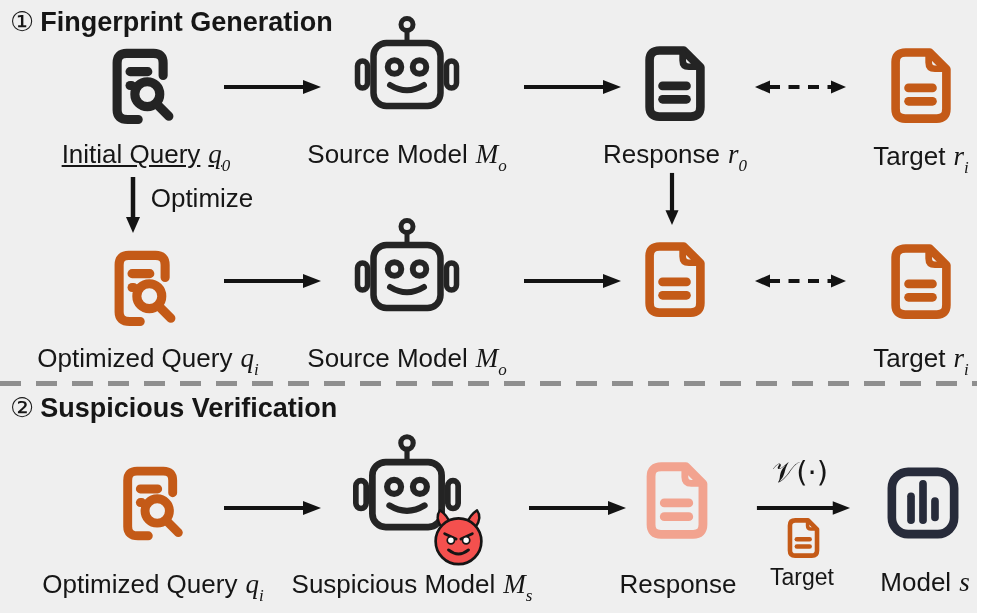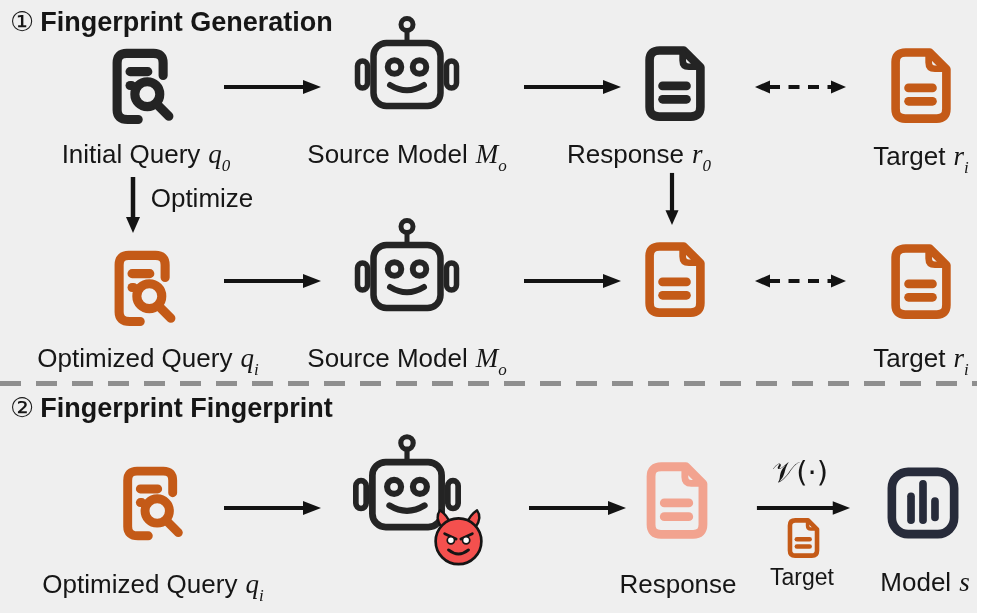--- a/index.html
+++ b/index.html
@@ -111,21 +111,21 @@
     </defs>
   </svg>
 
   <div class="heading" style="left:10px; top:6px;">
     <span class="num">①</span><span>Fingerprint Generation</span>
   </div>
 
   <svg class="icon ic-dark" style="left:97px; top:40px;" width="92" height="92">
       <use href="#sym-query-doc"></use>
     </svg>
-  <div class="lbl" style="left:146px; top:140px;">
+  <div class="lbl" style="left:146px; top:140px;text-decoration:underline;">
     <span>Initial Query</span><span class="mvar"><i>q</i><sub>0</sub></span>
   </div>
 
   <svg class="icon ic-arrow" style="left:222px; top:77px;" width="100" height="20">
       <use href="#sym-arrow-r"></use>
     </svg>
 
   <svg class="icon ic-dark" style="left:347px; top:16px;" width="120" height="112">
       <use href="#sym-robot"></use>
     </svg>
@@ -133,21 +133,21 @@
     <span>Source Model</span><span class="mvar"><i>M</i><sub>o</sub></span>
   </div>
 
   <svg class="icon ic-arrow" style="left:522px; top:77px;" width="100" height="20">
       <use href="#sym-arrow-r"></use>
     </svg>
 
   <svg class="icon ic-dark" style="left:629px; top:35px;" width="92" height="97">
       <use href="#sym-file-doc"></use>
     </svg>
-  <div class="lbl" style="left:639px; top:140px;">
+  <div class="lbl" style="left:675px; top:140px;">
     <span>Response</span><span class="mvar"><i>r</i><sub>0</sub></span>
   </div>
 
   <svg class="icon ic-arrow" style="left:753px; top:77px;" width="95" height="20">
       <use href="#sym-arrow-dash"></use>
     </svg>
 
   <svg class="icon ic-orange" style="left:875px; top:37px;" width="92" height="97">
       <use href="#sym-file-doc"></use>
     </svg>
@@ -198,40 +198,43 @@
   <svg class="icon ic-orange" style="left:875px; top:233px;" width="92" height="97">
       <use href="#sym-file-doc"></use>
     </svg>
   <div class="lbl" style="left:921px; top:344px;">
     <span>Target</span><span class="mvar"><i>r</i><sub>i</sub></span>
   </div>
 
   <div class="divider"></div>
 
   <div class="heading" style="left:10px; top:392px;">
-    <span class="num">②</span><span>Fingerprint Fingerprint</span>
+    <span class="num">②</span><span>Suspicious Verification</span>
   </div>
 
   <svg class="icon ic-orange" style="left:108px; top:458px;" width="90" height="90">
       <use href="#sym-query-doc"></use>
     </svg>
   <div class="lbl" style="left:153px; top:570px;">
     <span>Optimized Query</span><span class="mvar"><i>q</i><sub>i</sub></span>
   </div>
 
   <svg class="icon ic-arrow" style="left:222px; top:498px;" width="100" height="20">
       <use href="#sym-arrow-r"></use>
     </svg>
 
   <svg class="icon ic-dark" style="left:345px; top:434px;" width="124" height="116">
       <use href="#sym-robot"></use>
     </svg>
   <svg class="icon" style="left:428px; top:507px;" width="61" height="61">
       <use href="#sym-devil"></use>
     </svg>
+  <div class="lbl" style="left:412px; top:570px;">
+    <span>Suspicious Model</span><span class="mvar"><i>M</i><sub>s</sub></span>
+  </div>
 
   <svg class="icon ic-arrow" style="left:527px; top:498px;" width="100" height="20">
       <use href="#sym-arrow-r"></use>
     </svg>
 
   <svg class="icon ic-salmon" style="left:630px; top:451px;" width="94" height="99">
       <use href="#sym-file-doc"></use>
     </svg>
   <div class="lbl" style="left:678px; top:570px;">
     <span>Response</span>

